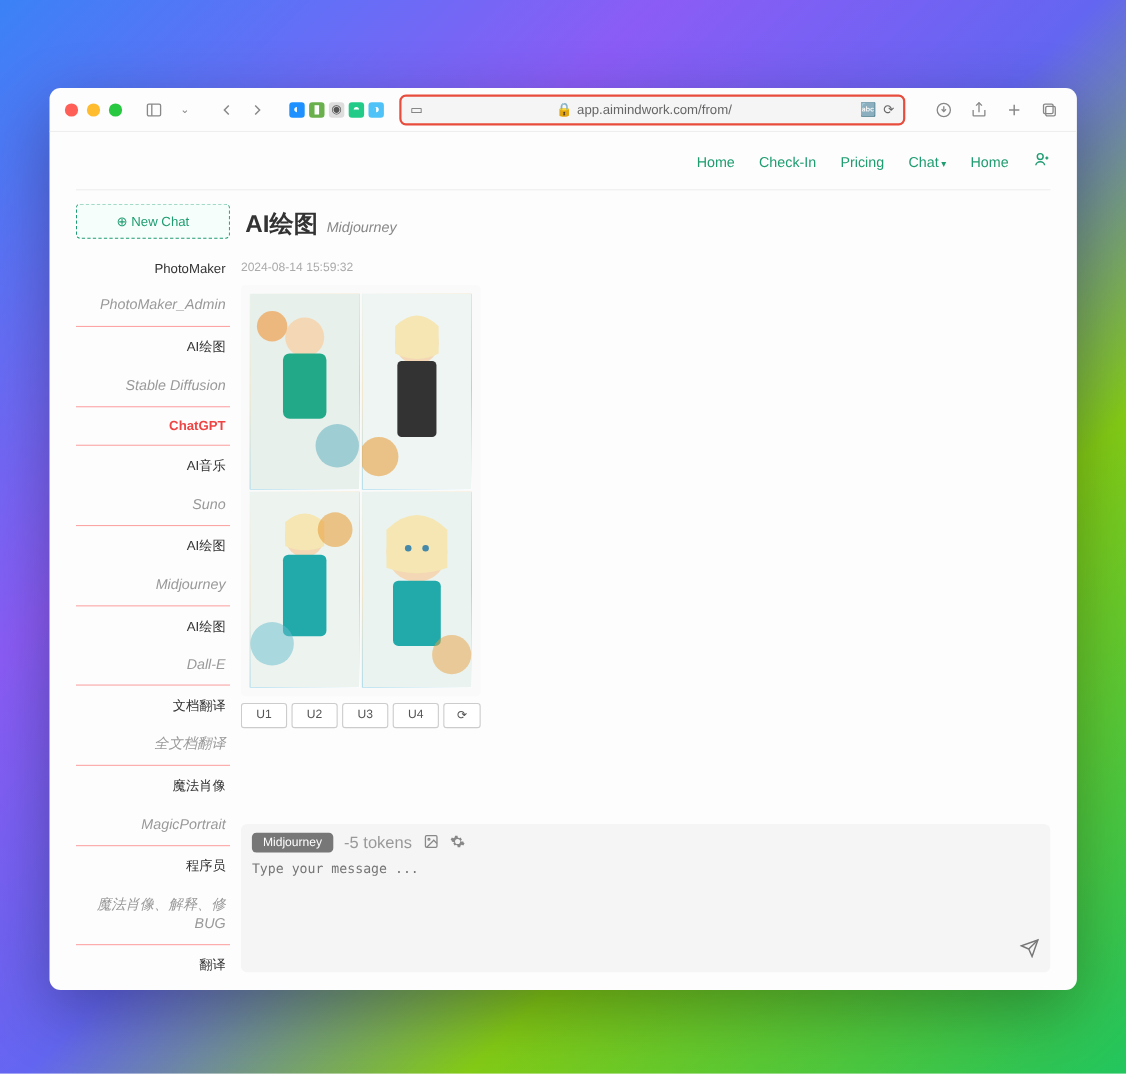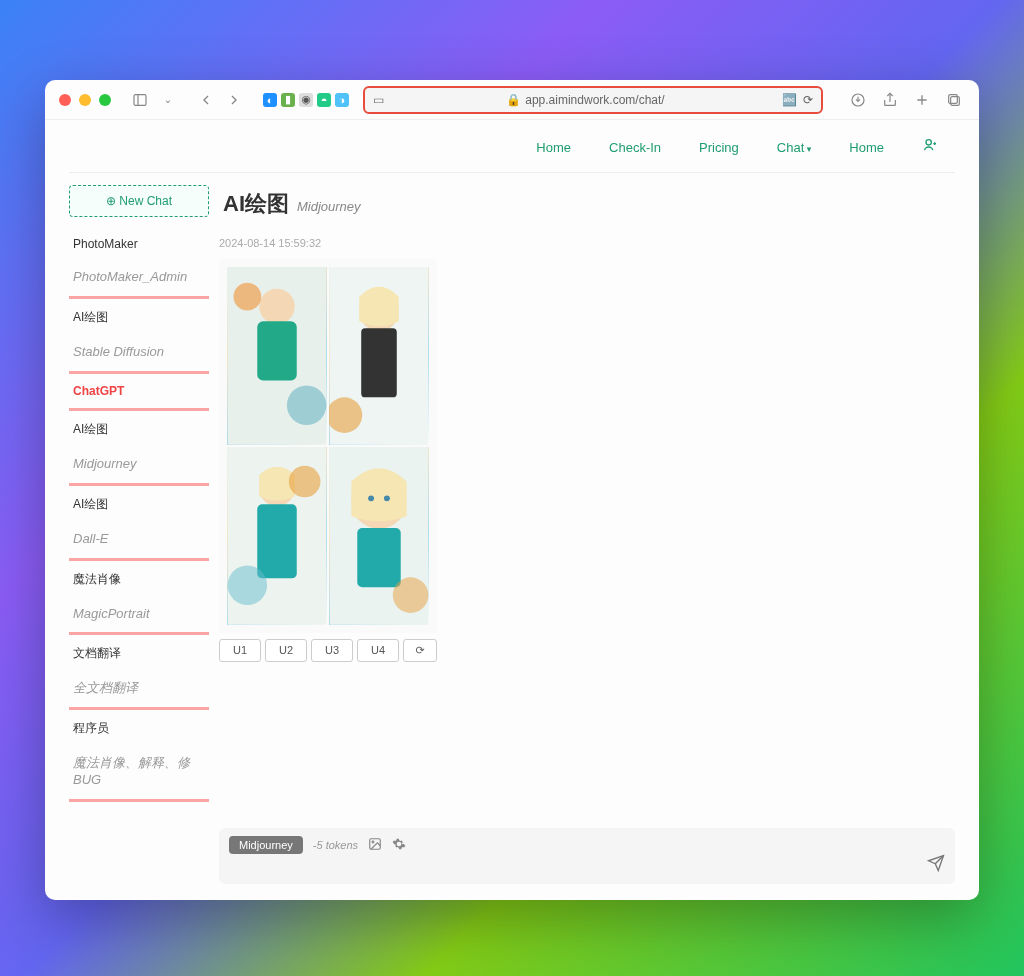--- a/index.html
+++ b/index.html
@@ -56,37 +56,37 @@
   .mini-icon { width:14px; height:14px; border-radius:3px; display:flex; align-items:center; justify-content:center; font-size:11px;}
   .mi-blue { background:#1e90ff; color:#fff;}
   .mi-green { background:#6ab04c; color:#fff;}
   .mi-gray { background:#ddd; color:#555;}
   .mi-teal { background:#2c8; color:#fff;}
   .mi-cyan { background:#4fc3f7; color:#fff;}
 
   .content { flex:1; display:flex; flex-direction:column; overflow:hidden; }
   .topnav {
     display:flex; justify-content:flex-end; align-items:center;
-    padding: 10px 41px 0 24px; gap: 38px; height:44px;
+    padding: 10px 24px 0 24px; gap: 22px; height:44px;
   }
   .topnav a { color:#1f9d70; font-size:13px; text-decoration:none; cursor:pointer;}
   .topnav .apps::after { content:" ▾"; font-size:9px;}
   .topnav .user-icon { color:#1f9d70; }
   .navline { height:1px; background:#eee; margin: 8px 24px 0 24px; }
 
   .mainrow { display:flex; flex:1; overflow:hidden; padding: 12px 24px 16px 24px; gap:10px;}
 
   .sidebar { width:140px; flex-shrink:0; display:flex; flex-direction:column; }
   .newchat {
     border: 1px dashed #1f9d70; color:#1f9d70; background:#f6fefb;
     border-radius:4px; font-size:12px; padding:8px 4px; text-align:center;
     margin-bottom:10px; cursor:pointer;
   }
   .chatlist { flex:1; overflow:auto; }
-  .chat-item { padding: 10px 4px; border-bottom:3px solid #fca5a5; cursor:pointer;}
+  .chat-item { padding: 10px 4px; border-bottom:1px solid #fca5a5; cursor:pointer;text-align:right;}
   .chat-item .t { font-size:12px; color:#333; }
   .chat-item .s { font-size:13px; color:#999; font-style:italic; line-height:1.3; margin-top:18px;}
   .chat-item.active .t { color:#ef4444; font-weight:600;}
 
   .mainpanel { flex:1; display:flex; flex-direction:column; overflow:hidden; position:relative;}
   .heading { display:flex; align-items:baseline; gap:8px; padding:4px 0 12px 4px;}
   .heading .big { font-size:22px; font-weight:600; color:#333;}
   .heading .sub { font-size:13px; color:#888; font-style:italic;}
 
   .chatarea { flex:1; overflow:auto; padding-right:4px;}
@@ -107,21 +107,21 @@
     font-size:11px; color:#555; padding:4px 0; text-align:center; cursor:pointer;
   }
   .uvbtn.icon { flex:0 0 34px;}
 
   .inputarea {
     background:#f5f5f5; border-radius:6px; margin-top:10px; padding:8px 10px 8px 10px;
     display:flex; flex-direction:column;
   }
   .input-top { display:flex; align-items:center; gap:10px; font-size:12px;}
   .badge { background:#777; color:#fff; border-radius:4px; padding:3px 10px; font-size:11px;}
-  .tokens { color:#999; font-style:italic; font-size:11px;}
+  .tokens { color:#999; font-size:15px;}
   .cfg-icon { color:#888; font-size:13px;}
   .msg-input {
     width:100%; border:none; background:transparent; outline:none;
     font-size:12px; color:#555; margin-top:8px; resize:none; height:70px;
   }
   .send-row { display:flex; justify-content:flex-end;}
   .send-btn { color:#777; cursor:pointer;}
   .send-btn svg { width:18px; height:18px; }
 </style>
 </head>
@@ -161,21 +161,21 @@
       <div class="mini-icon mi-green">▮</div>
       <div class="mini-icon mi-gray">◉</div>
       <div class="mini-icon mi-teal">◓</div>
       <div class="mini-icon mi-cyan">◑</div>
     </div>
 
     <div class="addr-wrap">
       <span style="width:16px;">▭</span>
       <div class="addr-url">
         <span>🔒</span>
-        <span>app.aimindwork.com/chat/</span>
+        <span>app.aimindwork.com/from/</span>
       </div>
       <span style="margin-right:6px;">🔤</span>
       <span>⟳</span>
     </div>
 
     <div class="tb-group" style="gap:10px; margin-left:10px;">
       <div class="tb-btn">
         <svg viewBox="0 0 24 24" fill="none" stroke="currentColor" stroke-width="1.8">
             <circle cx="12" cy="12" r="9"></circle>
             <polyline points="12 7 12 13"></polyline>
@@ -232,38 +232,45 @@
               <div class="s">PhotoMaker_Admin</div>
             </div>
             <div class="chat-item">
               <div class="t">AI绘图</div>
               <div class="s">Stable Diffusion</div>
             </div>
             <div class="chat-item active">
               <div class="t">ChatGPT</div>
             </div>
             <div class="chat-item">
+              <div class="t">AI音乐</div>
+              <div class="s">Suno</div>
+            </div>
+            <div class="chat-item">
               <div class="t">AI绘图</div>
               <div class="s">Midjourney</div>
             </div>
             <div class="chat-item">
               <div class="t">AI绘图</div>
               <div class="s">Dall-E</div>
             </div>
             <div class="chat-item">
+              <div class="t">文档翻译</div>
+              <div class="s">全文档翻译</div>
+            </div>
+            <div class="chat-item">
               <div class="t">魔法肖像</div>
               <div class="s">MagicPortrait</div>
             </div>
             <div class="chat-item">
-              <div class="t">文档翻译</div>
-              <div class="s">全文档翻译</div>
-            </div>
-            <div class="chat-item">
               <div class="t">程序员</div>
               <div class="s">魔法肖像、解释、修BUG</div>
+            </div>
+            <div class="chat-item">
+              <div class="t">翻译</div>
             </div>
           </div>
       </div>
 
       <div class="mainpanel">
         <div class="heading">
           <span class="big">AI绘图</span>
           <span class="sub">Midjourney</span>
         </div>
 
@@ -333,20 +340,21 @@
                   <circle cx="8.5" cy="8.5" r="1.5"></circle>
                   <polyline points="21 15 16 10 5 21"></polyline>
                 </svg>
             </span>
             <span class="cfg-icon">
               <svg width="14" height="14" viewBox="0 0 24 24" fill="currentColor">
                   <path d="M12 8a4 4 0 100 8 4 4 0 000-8zm9 4a7 7 0 01-.1 1.2l2 1.6-2 3.4-2.4-1a7 7 0 01-2 1.2l-.4 2.6h-4l-.4-2.6a7 7 0 01-2-1.2l-2.4 1-2-3.4 2-1.6A7 7 0 013 12a7 7 0 01.1-1.2l-2-1.6 2-3.4 2.4 1a7 7 0 012-1.2L7.9 3h4l.4 2.6a7 7 0 012 1.2l2.4-1 2 3.4-2 1.6c.1.4.1.8.1 1.2z"></path>
                 </svg>
             </span>
           </div>
+          <textarea class="msg-input" placeholder="Type your message ..." style=""></textarea>
           <div class="send-row">
             <span class="send-btn">
               <svg viewBox="0 0 24 24" fill="none" stroke="currentColor" stroke-width="1.8">
                   <line x1="22" y1="2" x2="11" y2="13"></line>
                   <polygon points="22 2 15 22 11 13 2 9 22 2"></polygon>
                 </svg>
             </span>
           </div>
         </div>
       </div>

